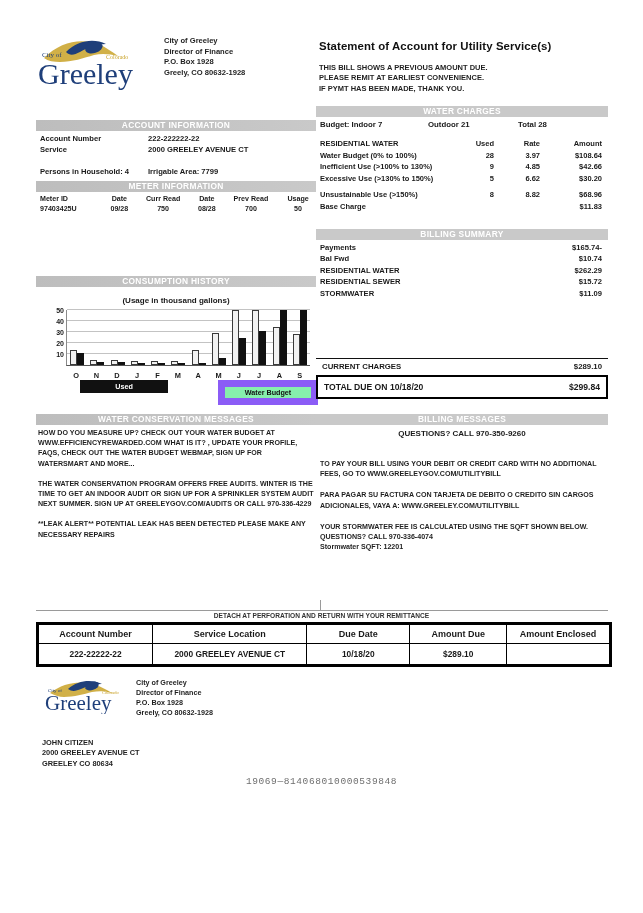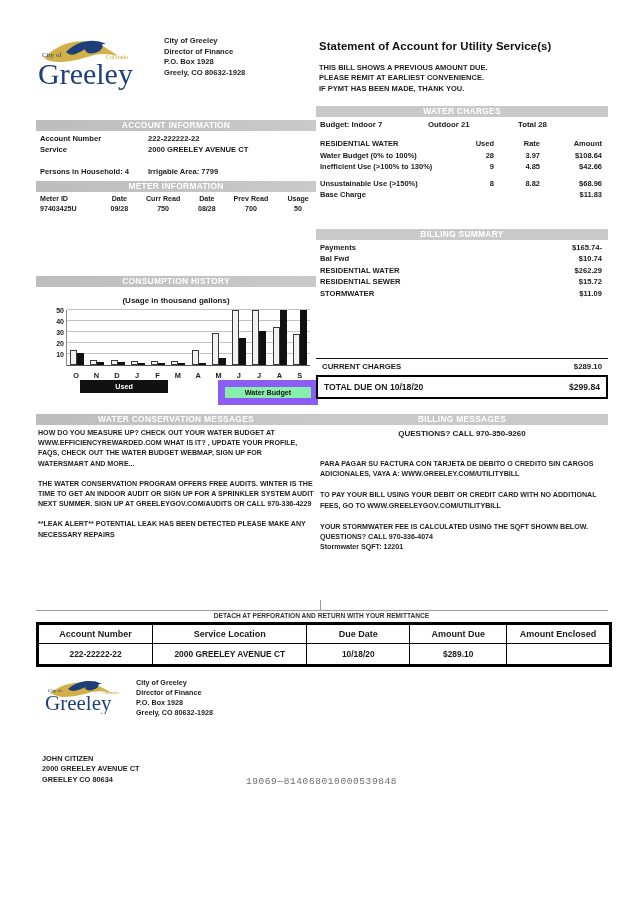--- a/index.html
+++ b/index.html
@@ -97,21 +97,21 @@
   .perf{position:absolute;left:320px;top:600px;height:10px;border-left:1px solid #9a9a9a;}
   .stub{position:absolute;left:36px;top:622px;width:572px;border:2px solid #000;border-collapse:collapse;}
   .stub table{width:100%;border-collapse:collapse;}
   .stub th,.stub td{border:1px solid #000;text-align:center;font-weight:bold;}
   .stub th{font-size:9px;padding:4px 0;}
   .stub td{font-size:8.4px;padding:5px 0;}
 
   
   .foot-logo{position:absolute;left:44px;top:676px;width:92px;height:38px;}
   .foot-addr{position:absolute;left:136px;top:678px;font-size:7.2px;line-height:10px;font-weight:bold;color:#1f1f1f;}
-  .cust{position:absolute;left:42px;top:738px;font-size:7.4px;line-height:10.4px;font-weight:bold;color:#1f1f1f;margin-top:16px;}
+  .cust{position:absolute;left:42px;top:738px;font-size:7.4px;line-height:10.4px;font-weight:bold;color:#1f1f1f;}
   .barcode{position:absolute;left:0;top:776px;width:643px;text-align:center;font-size:9.5px;
            font-family:"Liberation Mono",monospace;color:#6e6e6e;letter-spacing:.6px;}
 </style>
 </head>
 <body>
 
 <div class="page">
 
   <div class="top">
     <div class="logo">
@@ -301,20 +301,26 @@
         <td class="u">28</td>
         <td class="r">3.97</td>
         <td class="a">$108.64</td>
       </tr>
       <tr>
         <td class="d">Inefficient Use (&gt;100% to 130%)</td>
         <td class="u">9</td>
         <td class="r">4.85</td>
         <td class="a">$42.66</td>
       </tr>
+      <tr>
+        <td class="d">Excessive Use (&gt;130% to 150%)</td>
+        <td class="u">5</td>
+        <td class="r">6.62</td>
+        <td class="a">$30.20</td>
+      </tr>
       <tr class="gap">
         <td class="d">Unsustainable Use (&gt;150%)</td>
         <td class="u">8</td>
         <td class="r">8.82</td>
         <td class="a">$68.96</td>
       </tr>
       <tr>
         <td class="d">Base Charge</td>
         <td class="u"></td>
         <td class="r"></td>
@@ -361,22 +367,22 @@
 
   <div class="totbox">
     <span>TOTAL DUE ON 10/18/20</span>
     <span>$299.84</span>
   </div>
 
   <div class="colR" id="bm-sec">
     <div class="bar">BILLING MESSAGES</div>
     <div class="bm-q">QUESTIONS? CALL 970-350-9260</div>
     <div class="bm-body spacer-top">
+      <p>TO PAY YOUR BILL USING YOUR DEBIT OR CREDIT CARD WITH NO ADDITIONAL FEES, GO TO WWW.GREELEYGOV.COM/UTILITYBILL</p>
       <p>PARA PAGAR SU FACTURA CON TARJETA DE DEBITO O CREDITO SIN CARGOS ADICIONALES, VAYA A: WWW.GREELEY.COM/UTILITYBILL</p>
-      <p>TO PAY YOUR BILL USING YOUR DEBIT OR CREDIT CARD WITH NO ADDITIONAL FEES, GO TO WWW.GREELEYGOV.COM/UTILITYBILL</p>
       <p style="margin-bottom:0;">YOUR STORMWATER FEE IS CALCULATED USING THE SQFT SHOWN BELOW. QUESTIONS? CALL 970-336-4074</p>
       <p>Stormwater SQFT: 12201</p>
     </div>
   </div>
 
   <div class="detach-rule"></div>
   <div class="perf"></div>
   <div class="detach-txt">DETACH AT PERFORATION AND RETURN WITH YOUR REMITTANCE</div>
 
   <div class="stub">

